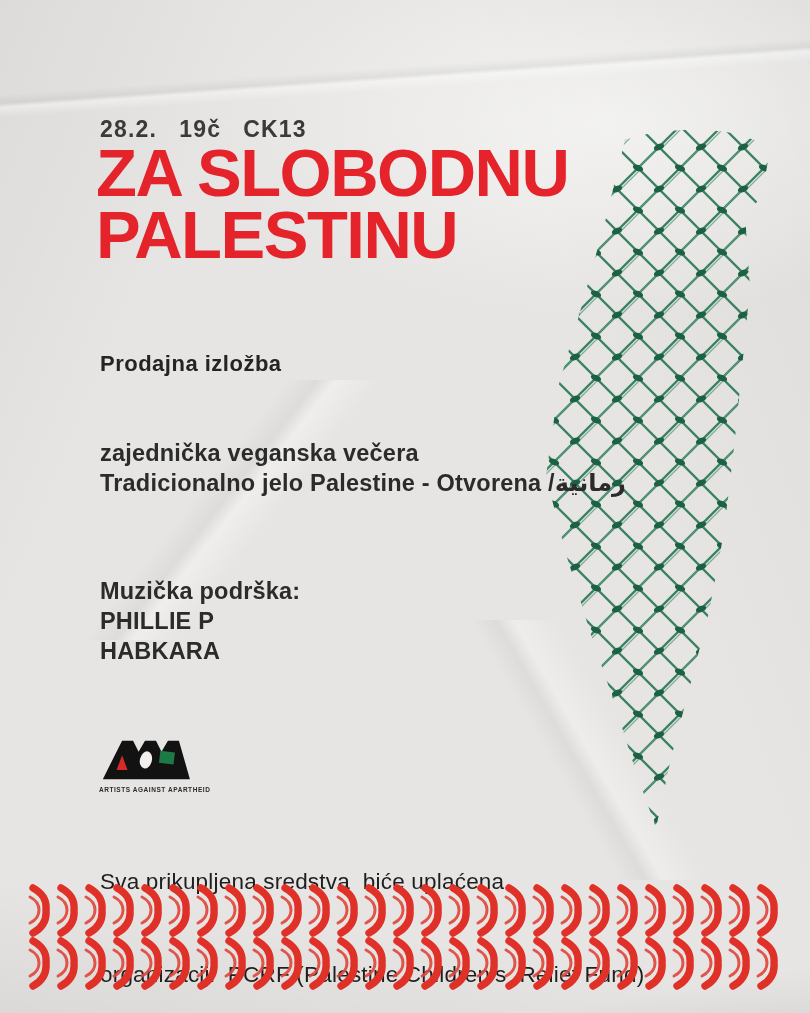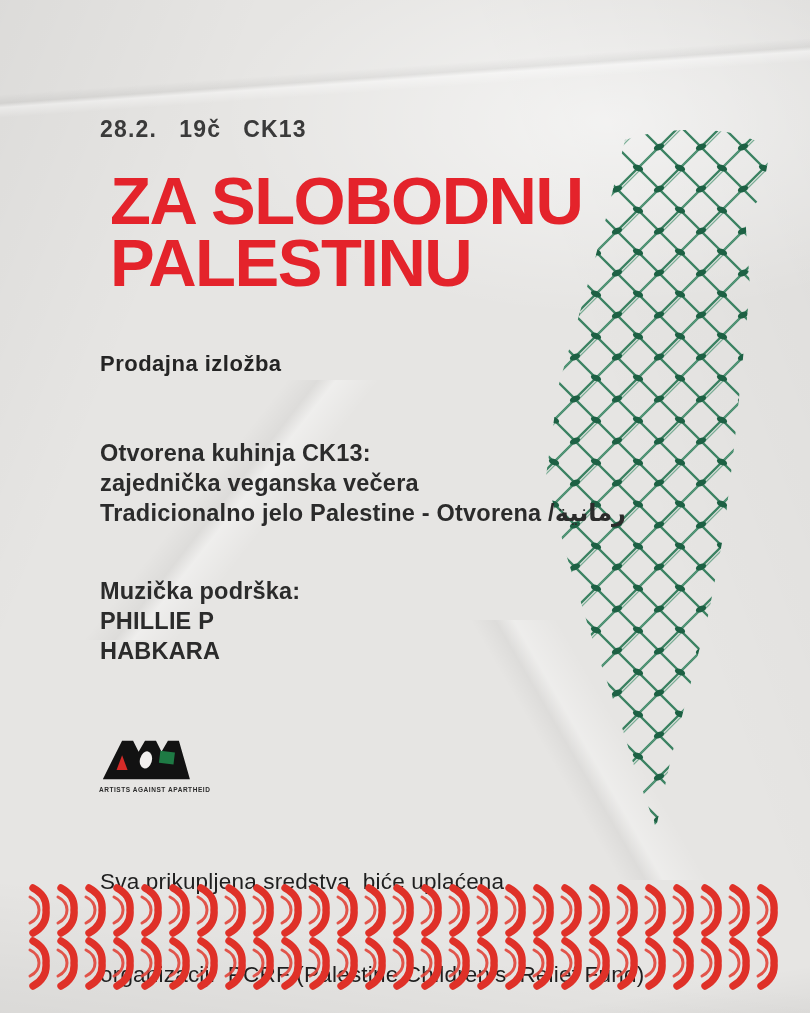--- a/index.html
+++ b/index.html
@@ -25,23 +25,23 @@
   .c3{left:330px;top:620px;width:480px;height:260px;
       background:linear-gradient(60deg, rgba(0,0,0,0) 46%, rgba(0,0,0,.04) 50%, rgba(255,255,255,.3) 53%, rgba(0,0,0,0) 60%);}
 
   .date-row{
     position:absolute;left:100px;top:116px;
     font-size:23px;font-weight:bold;color:#3a3a3a;letter-spacing:1.2px;
     white-space:nowrap;
   }
   .date-row span{margin-right:22px;}
   .title{
-    position:absolute;left:110px;top:142px;
+    position:absolute;left:96px;top:142px;
     font-size:67px;line-height:.93;font-weight:800;
-    color:#e4232b;letter-spacing:-1.5px;white-space:nowrap;margin-top:28px;
+    color:#e4232b;letter-spacing:-1.5px;white-space:nowrap;
   }
   .subtitle{
     position:absolute;left:100px;top:351px;
     font-size:22px;font-weight:bold;color:#242424;letter-spacing:.5px;
   }
   .block{
     position:absolute;left:100px;
     font-size:23.5px;line-height:30px;font-weight:bold;color:#2b2b2b;
     letter-spacing:.2px;white-space:nowrap;
   }
@@ -101,21 +101,20 @@
   </div>
 
   <div class="title">
     <div>ZA SLOBODNU</div>
     <div>PALESTINU</div>
   </div>
 
   <div class="subtitle">Prodajna izložba</div>
 
   <div class="block kitchen">
-    <div>Otvorena kuhinja CK13:</div>
     <div>zajednička veganska večera</div>
     <div><span>Tradicionalno jelo Palestine - Otvorena /</span><span class="arabic">رمانية</span></div>
   </div>
 
   <div class="block music">
     <div>Muzička podrška:</div>
     <div>PHILLIE P</div>
     <div>HABKARA</div>
   </div>
 

